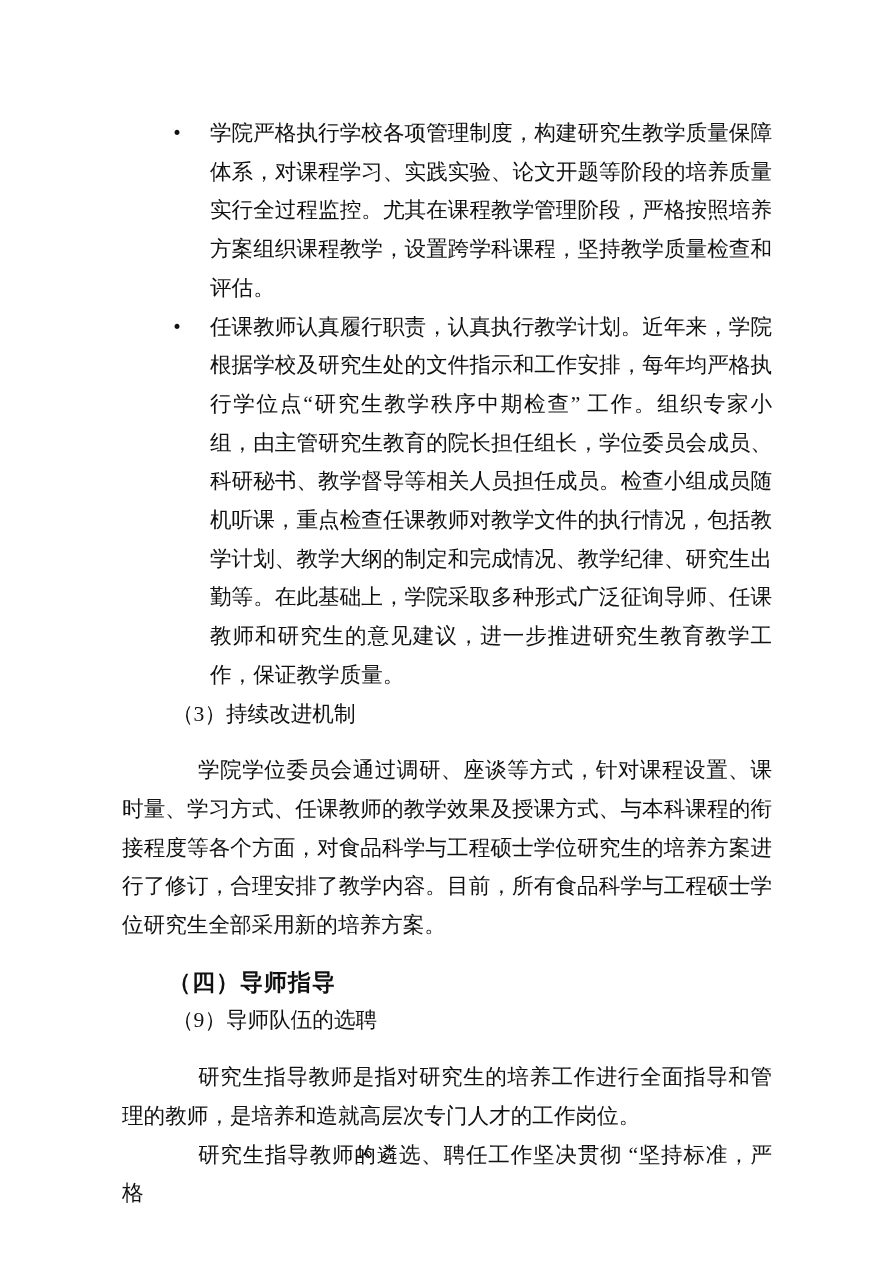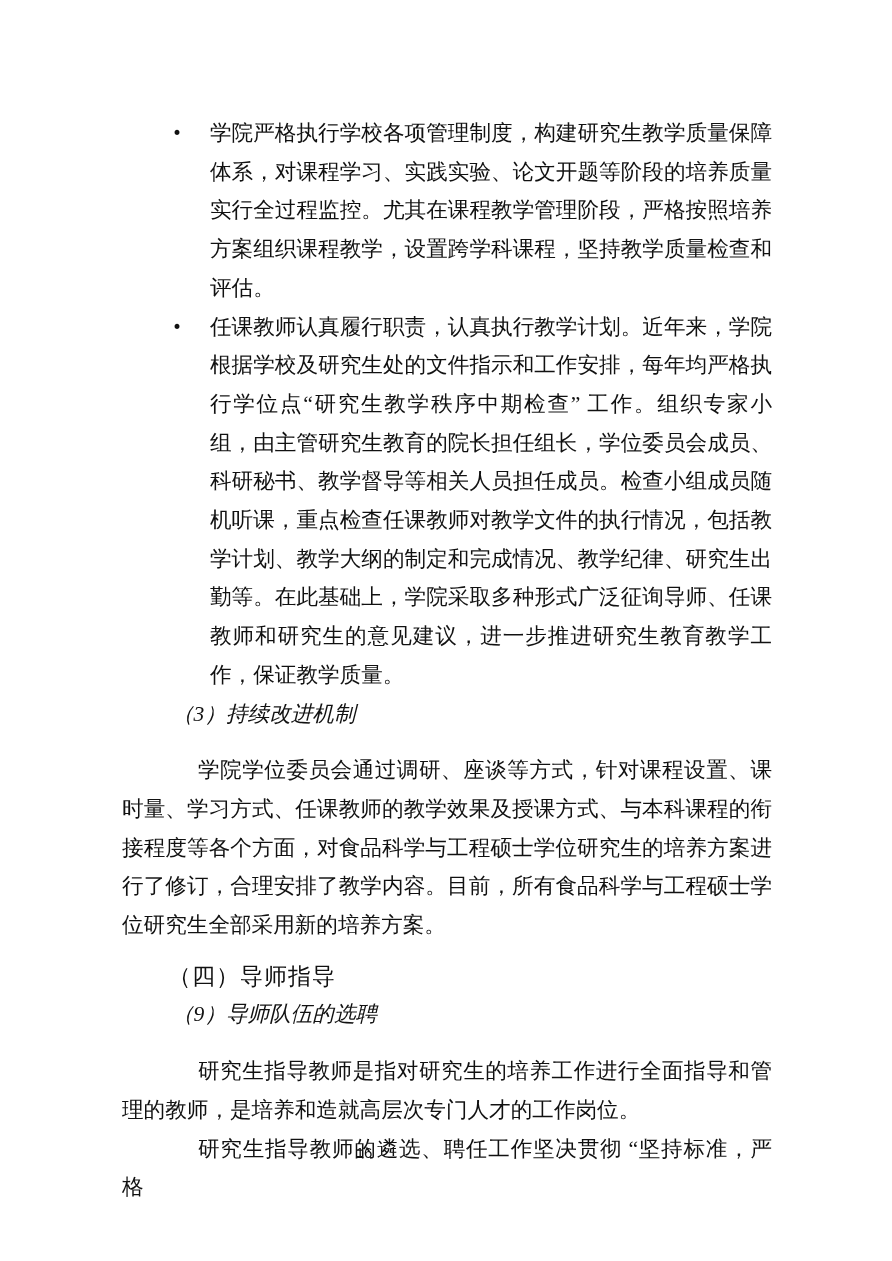--- a/index.html
+++ b/index.html
@@ -46,35 +46,34 @@
   .bullet-marker {
     position: absolute;
     left: 50px;
     top: 0;
     font-family: "DejaVu Sans", sans-serif;
     font-size: 17px;
   }
   .subheading {
     text-indent: 50px;
     margin: 0;
-    font-style: italic;
   }
   .para {
     text-indent: 76px;
     margin: 0;
   }
   .para-gap {
     margin-top: 18px;
   }
   .section-heading {
     font-family: "Liberation Sans", "DejaVu Sans", sans-serif;
-    font-weight: normal;
+    font-weight: bold;
     font-size: 23px;
     text-indent: 46px;
-    margin-top: 12px;
+    margin-top: 18px;
     letter-spacing: 1px;
   }
   .page-number {
     position: absolute;
     left: 0;
     top: 1144px;
     width: 728px;
     text-align: center;
     font-family: "Liberation Sans", "DejaVu Sans", sans-serif;
     font-size: 15px;

